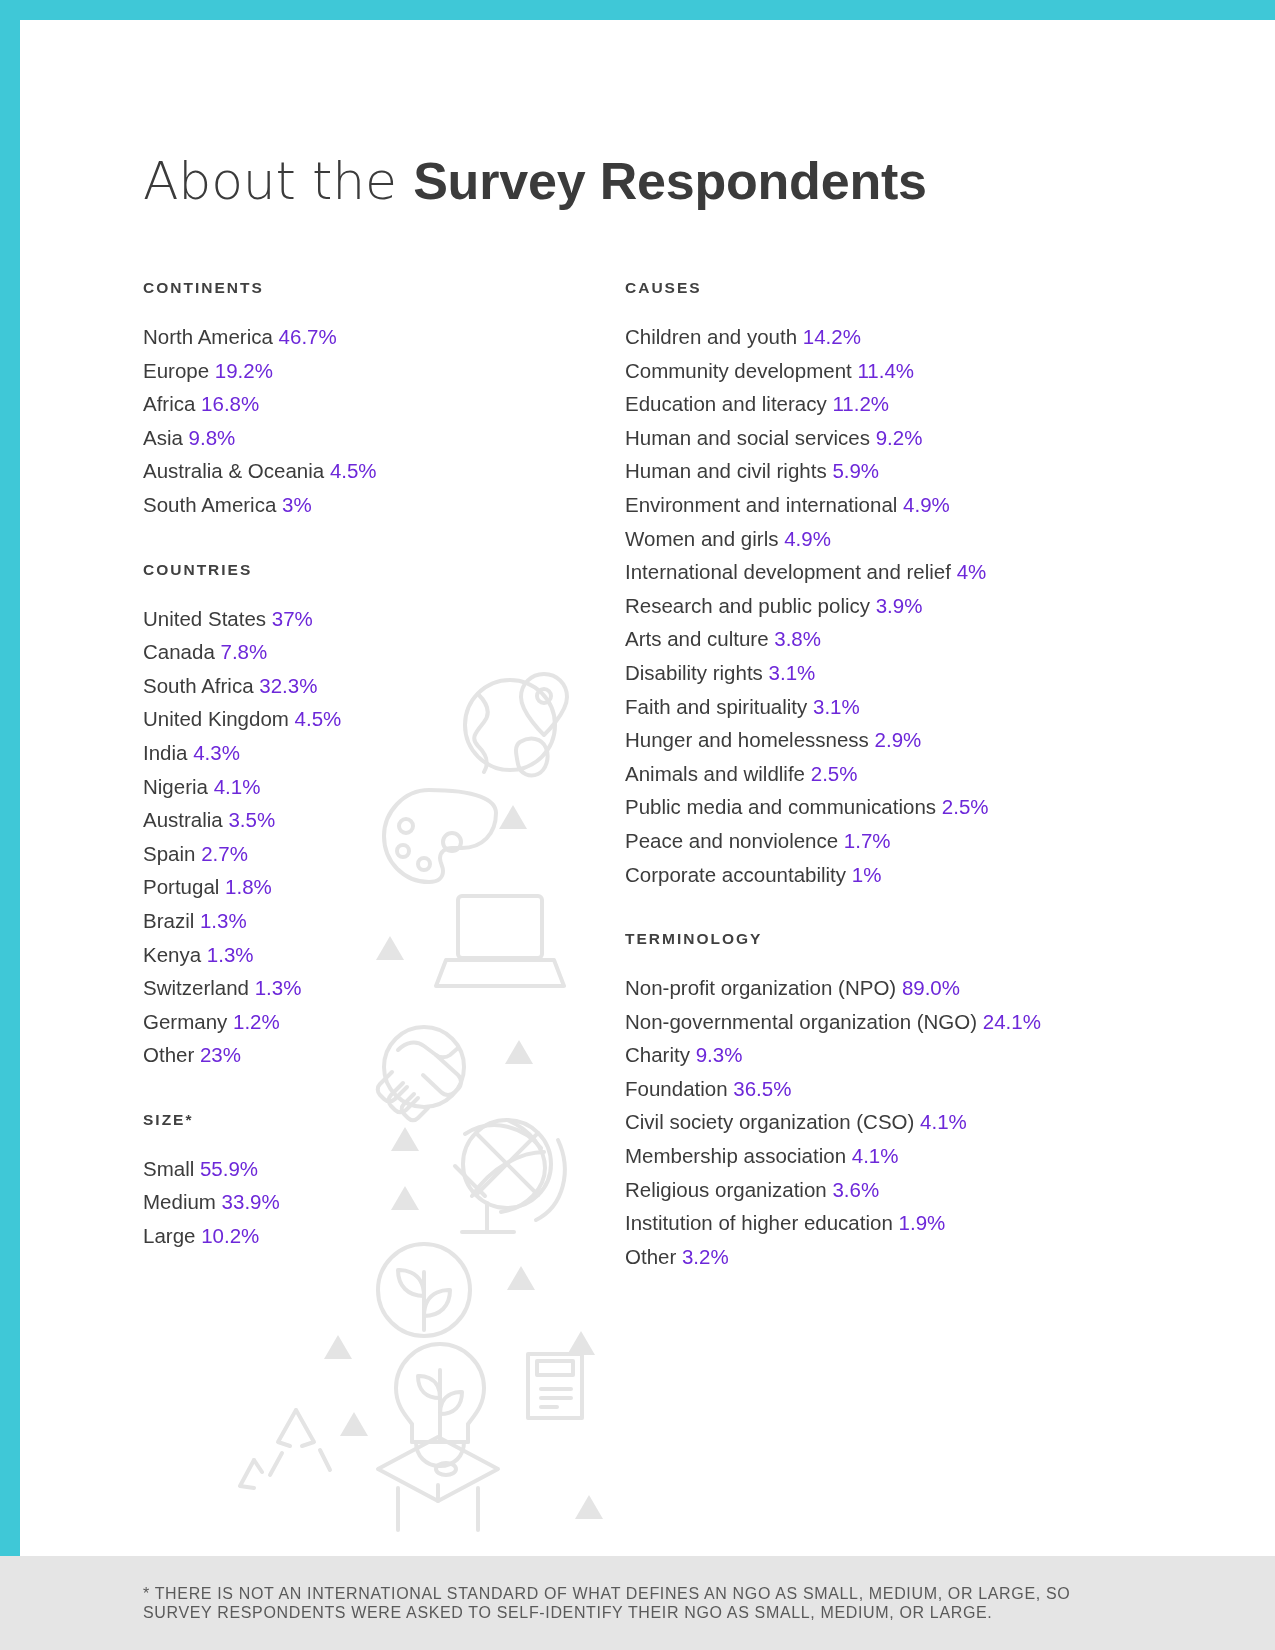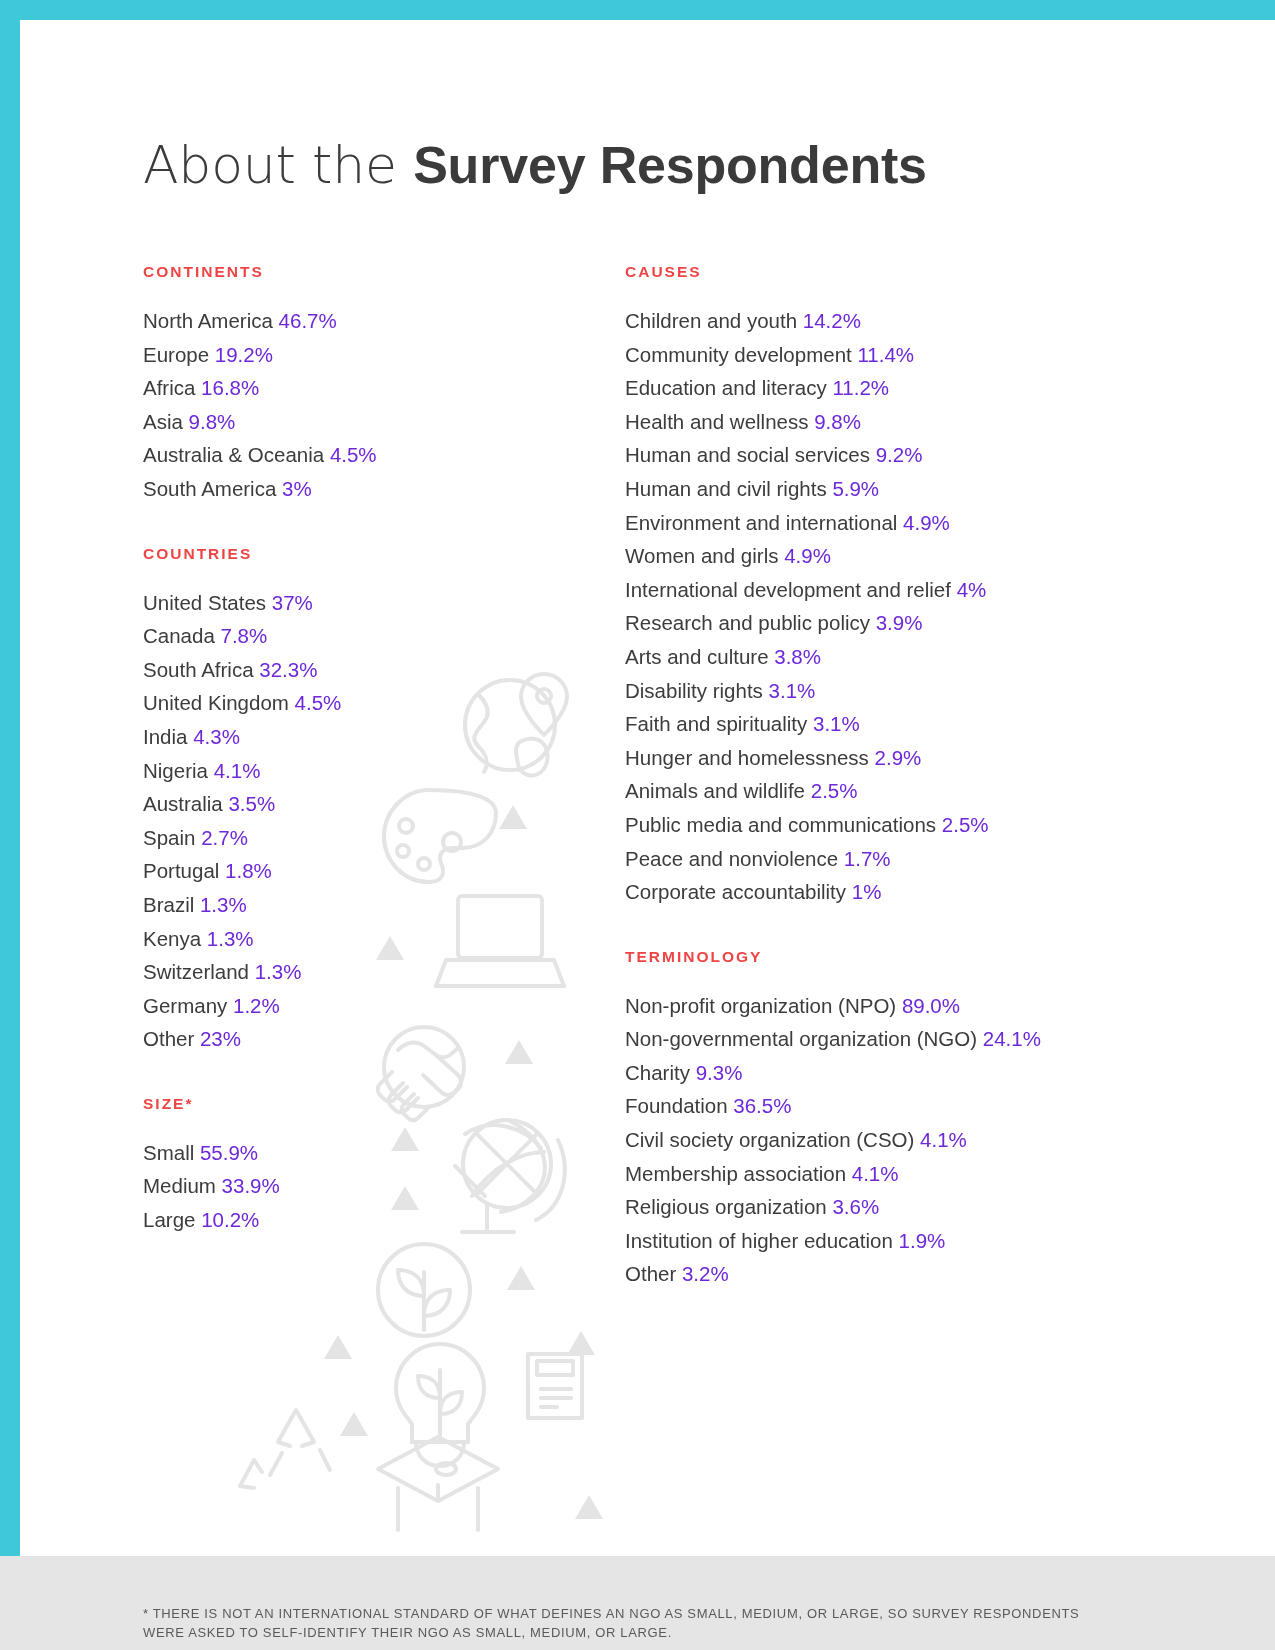--- a/index.html
+++ b/index.html
@@ -41,21 +41,21 @@
     left: 0; top: 0;
     width: 1275px; height: 1556px;
     z-index: 1;
     pointer-events: none;
   }
   .watermark svg { display: block; }
 
   
   .content {
     position: absolute;
-    left: 0; top: 0;
+    left: 0; top: 16px;
     width: 1275px;
     height: 1264px;
     z-index: 3;
   }
 
   .page-title {
     position: absolute;
     left: 143px;
     top: 133px;
     font-size: 52px;
@@ -82,21 +82,21 @@
   .col-right {
     position: absolute;
     left: 625px;
     top: 262px;
     width: 500px;
   }
 
   .section { margin-bottom: 38px; }
 
   .section-heading {
-    color: #ef4444;
+    color: #404040;
     font-size: 15.5px;
     font-weight: 700;
     letter-spacing: 2.0px;
     text-transform: uppercase;
     margin-bottom: 22px;
     line-height: 20px;
   }
 
   .stat-list { list-style: none; }
 
@@ -121,26 +121,25 @@
     width: 1275px;
     height: 94px;
     background: #e5e5e5;
     z-index: 5;
   }
   .footer-note {
     position: absolute;
     left: 143px;
     top: 28px;
     width: 940px;
-    font-size: 13px;
+    font-size: 16px;
     line-height: 19px;
     letter-spacing: 0.65px;
     color: #5a5a5a;
     text-transform: uppercase;
-    margin-top: 20px;
   }
 </style>
 </head>
 <body>
 
 <div id="page">
 
   <div class="watermark">
     <svg width="1275" height="1556" viewBox="0 0 1275 1556" fill="none">
       <g stroke="#e4e4e4" stroke-width="4" fill="none" stroke-linecap="round" stroke-linejoin="round">
@@ -298,21 +297,20 @@
     </div>
 
     <div class="col-right">
 
       <div class="section">
         <div class="section-heading">Causes</div>
         <ul class="stat-list">
             <li class="stat-row"><span>Children and youth </span><span class="val">14.2%</span></li>
             <li class="stat-row"><span>Community development </span><span class="val">11.4%</span></li>
             <li class="stat-row"><span>Education and literacy </span><span class="val">11.2%</span></li>
-            <li class="stat-row"><span>Health and wellness </span><span class="val">9.8%</span></li>
             <li class="stat-row"><span>Human and social services </span><span class="val">9.2%</span></li>
             <li class="stat-row"><span>Human and civil rights </span><span class="val">5.9%</span></li>
             <li class="stat-row"><span>Environment and international </span><span class="val">4.9%</span></li>
             <li class="stat-row"><span>Women and girls </span><span class="val">4.9%</span></li>
             <li class="stat-row"><span>International development and relief </span><span class="val">4%</span></li>
             <li class="stat-row"><span>Research and public policy </span><span class="val">3.9%</span></li>
             <li class="stat-row"><span>Arts and culture </span><span class="val">3.8%</span></li>
             <li class="stat-row"><span>Disability rights </span><span class="val">3.1%</span></li>
             <li class="stat-row"><span>Faith and spirituality </span><span class="val">3.1%</span></li>
             <li class="stat-row"><span>Hunger and homelessness </span><span class="val">2.9%</span></li>

